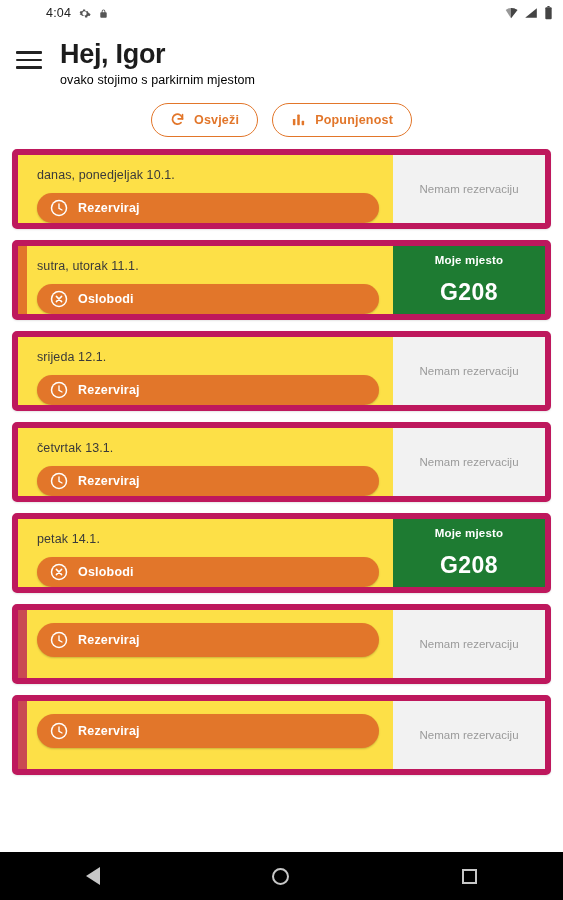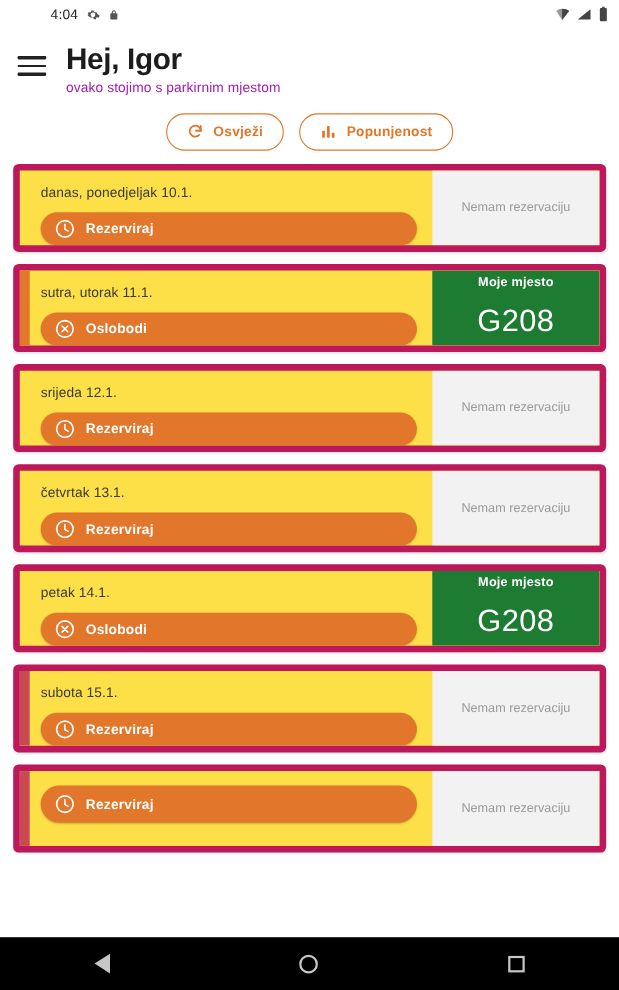--- a/index.html
+++ b/index.html
@@ -44,21 +44,21 @@
   .title-wrap { display: flex; flex-direction: column; }
   .app-title {
     font-size: 27px;
     font-weight: bold;
     color: #1c1c1c;
     line-height: 1.1;
     letter-spacing: -0.3px;
   }
   .app-subtitle {
     font-size: 12.5px;
-    color: #a21caf;
+    color: #000000;
     margin-top: 3px;
     letter-spacing: .1px;
   }
 
   
   .actions {
     display: flex;
     justify-content: center;
     gap: 14px;
     padding: 6px 0 12px 0;
@@ -152,22 +152,22 @@
     background: #1E7B32;
     color: #ffffff;
     align-items: center;
   }
   .booked-label {
     font-size: 11.5px;
     font-weight: bold;
     letter-spacing: .2px;
   }
   .booked-spot {
-    font-size: 28px;
-    font-weight: normal;
+    font-size: 23px;
+    font-weight: bold;
     margin-top: 13px;
     letter-spacing: .4px;
   }
 
   
   .navbar {
     position: absolute;
     left: 0; bottom: 0;
     width: 563px; height: 48px;
     background: #000;
@@ -371,21 +371,20 @@
       </div>
       <div class="card-right booked">
         <span class="booked-label">Moje mjesto</span>
         <span class="booked-spot">G208</span>
       </div>
     </div>
 
     <div class="card">
       <div class="edge red"></div>
       <div class="card-left">
-        <div class="card-date">subota 15.1.</div>
         <div class="btn-wide">
           <span class="btn-ico">
             <svg width="18" height="18" viewBox="0 0 24 24">
                 <circle cx="12" cy="12" r="11" fill="#fff"></circle>
                 <circle cx="12" cy="12" r="9" fill="#E2762A"></circle>
                 <path d="M12 6.5v6l4 2.2" stroke="#fff" stroke-width="1.8" fill="none" stroke-linecap="round"></path>
               </svg>
           </span>
           <span>Rezerviraj</span>
         </div>

